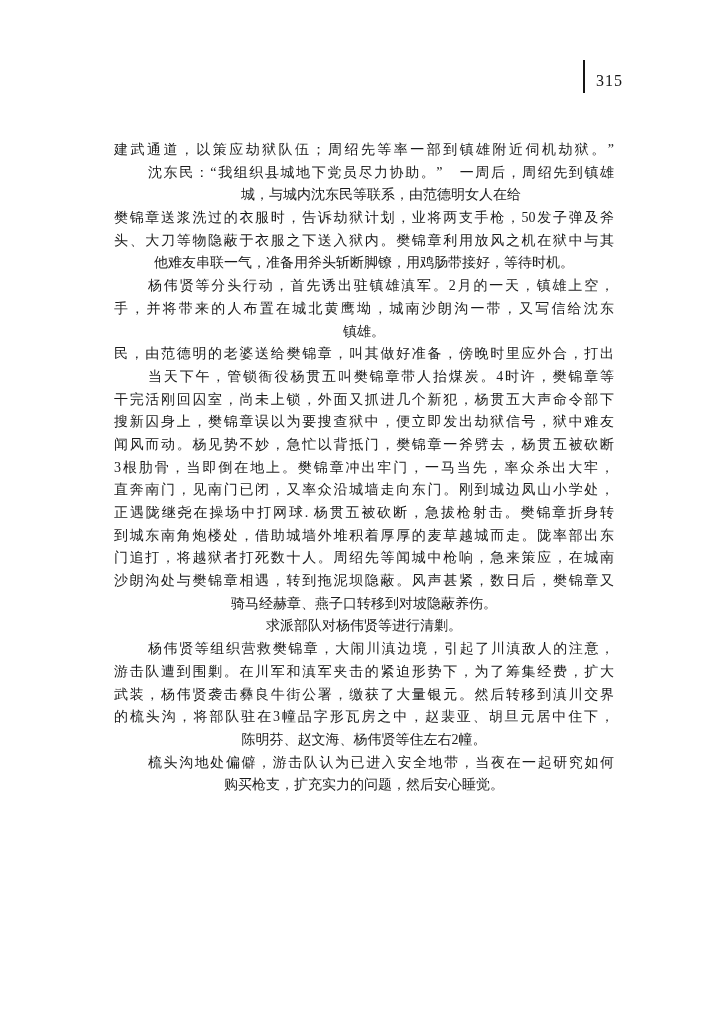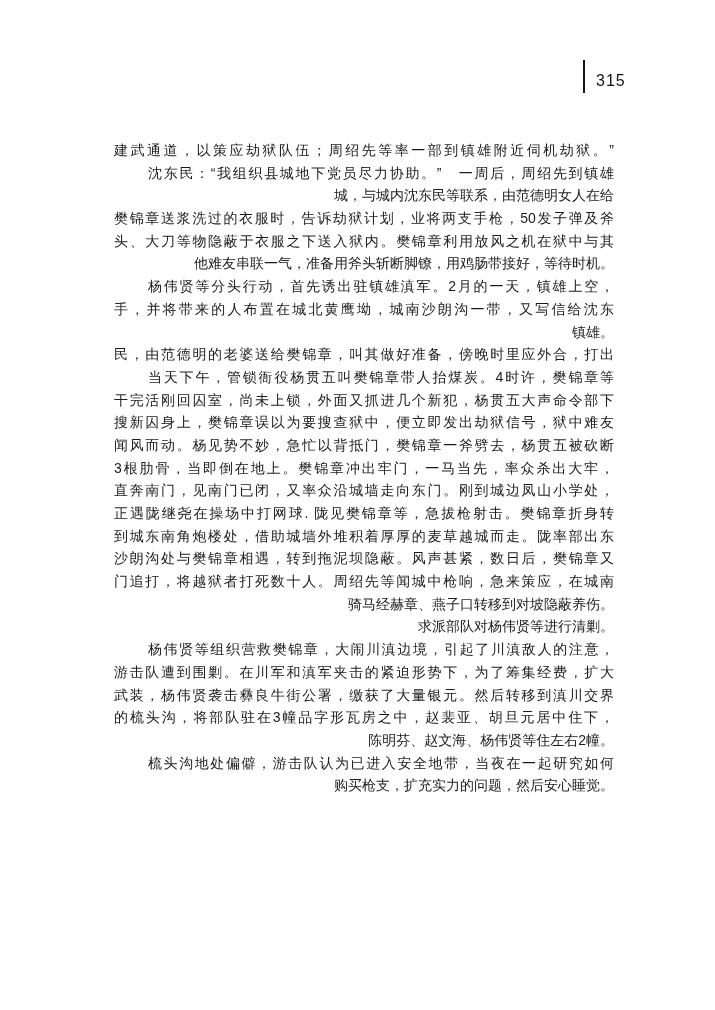--- a/index.html
+++ b/index.html
@@ -6,21 +6,21 @@
     margin: 0;
     padding: 0;
     background: #ffffff;
   }
   .page {
     position: relative;
     width: 715px;
     height: 1010px;
     background: #ffffff;
     overflow: hidden;
-    font-family: Liberation Sans, sans-serif;
+    font-family: Liberation Serif, serif;
   }
   .page-num-wrap {
     position: absolute;
     top: 60px;
     left: 583px;
     display: flex;
     align-items: center;
   }
   .page-num-bar {
     width: 2px;
@@ -38,21 +38,21 @@
     position: absolute;
     left: 114px;
     top: 139px;
     width: 500px;
     font-size: 14px;
     color: #1b1b1b;
   }
   .line {
     height: 22.7px;
     line-height: 22.7px;
-    text-align: right;
+    text-align: center;
     overflow: visible;
   }
   .line.indent {
     padding-left: 34px;
   }
   .line.full {
     text-align: justify;
     text-align-last: justify;
     -moz-text-align-last: justify;
   }
@@ -75,24 +75,24 @@
       <div class="line indent full">杨伟贤等分头行动，首先诱出驻镇雄滇军。2月的一天，镇雄上空，</div>
       <div class="line full">手，并将带来的人布置在城北黄鹰坳，城南沙朗沟一带，又写信给沈东</div>
       <div class="line">镇雄。</div>
       <div class="line full">民，由范德明的老婆送给樊锦章，叫其做好准备，傍晚时里应外合，打出</div>
       <div class="line indent full">当天下午，管锁衙役杨贯五叫樊锦章带人抬煤炭。4时许，樊锦章等</div>
       <div class="line full">干完活刚回囚室，尚未上锁，外面又抓进几个新犯，杨贯五大声命令部下</div>
       <div class="line full">搜新囚身上，樊锦章误以为要搜查狱中，便立即发出劫狱信号，狱中难友</div>
       <div class="line full">闻风而动。杨见势不妙，急忙以背抵门，樊锦章一斧劈去，杨贯五被砍断</div>
       <div class="line full">3根肋骨，当即倒在地上。樊锦章冲出牢门，一马当先，率众杀出大牢，</div>
       <div class="line full">直奔南门，见南门已闭，又率众沿城墙走向东门。刚到城边凤山小学处，</div>
-      <div class="line full">正遇陇继尧在操场中打网球. 陇见樊锦章等，急拔枪射击。樊锦章折身转</div>
+      <div class="line full">正遇陇继尧在操场中打网球. 杨贯五被砍断，急拔枪射击。樊锦章折身转</div>
       <div class="line full">到城东南角炮楼处，借助城墙外堆积着厚厚的麦草越城而走。陇率部出东</div>
+      <div class="line full">门追打，将越狱者打死数十人。周绍先等闻城中枪响，急来策应，在城南</div>
       <div class="line full">沙朗沟处与樊锦章相遇，转到拖泥坝隐蔽。风声甚紧，数日后，樊锦章又</div>
-      <div class="line full">门追打，将越狱者打死数十人。周绍先等闻城中枪响，急来策应，在城南</div>
       <div class="line">骑马经赫章、燕子口转移到对坡隐蔽养伤。</div>
       <div class="line">求派部队对杨伟贤等进行清剿。</div>
       <div class="line indent full">杨伟贤等组织营救樊锦章，大闹川滇边境，引起了川滇敌人的注意，</div>
       <div class="line full">游击队遭到围剿。在川军和滇军夹击的紧迫形势下，为了筹集经费，扩大</div>
       <div class="line full">武装，杨伟贤袭击彝良牛街公署，缴获了大量银元。然后转移到滇川交界</div>
       <div class="line full">的梳头沟，将部队驻在3幢品字形瓦房之中，赵裴亚、胡旦元居中住下，</div>
       <div class="line">陈明芬、赵文海、杨伟贤等住左右2幢。</div>
       <div class="line indent full">梳头沟地处偏僻，游击队认为已进入安全地带，当夜在一起研究如何</div>
       <div class="line">购买枪支，扩充实力的问题，然后安心睡觉。</div>
     </div>

